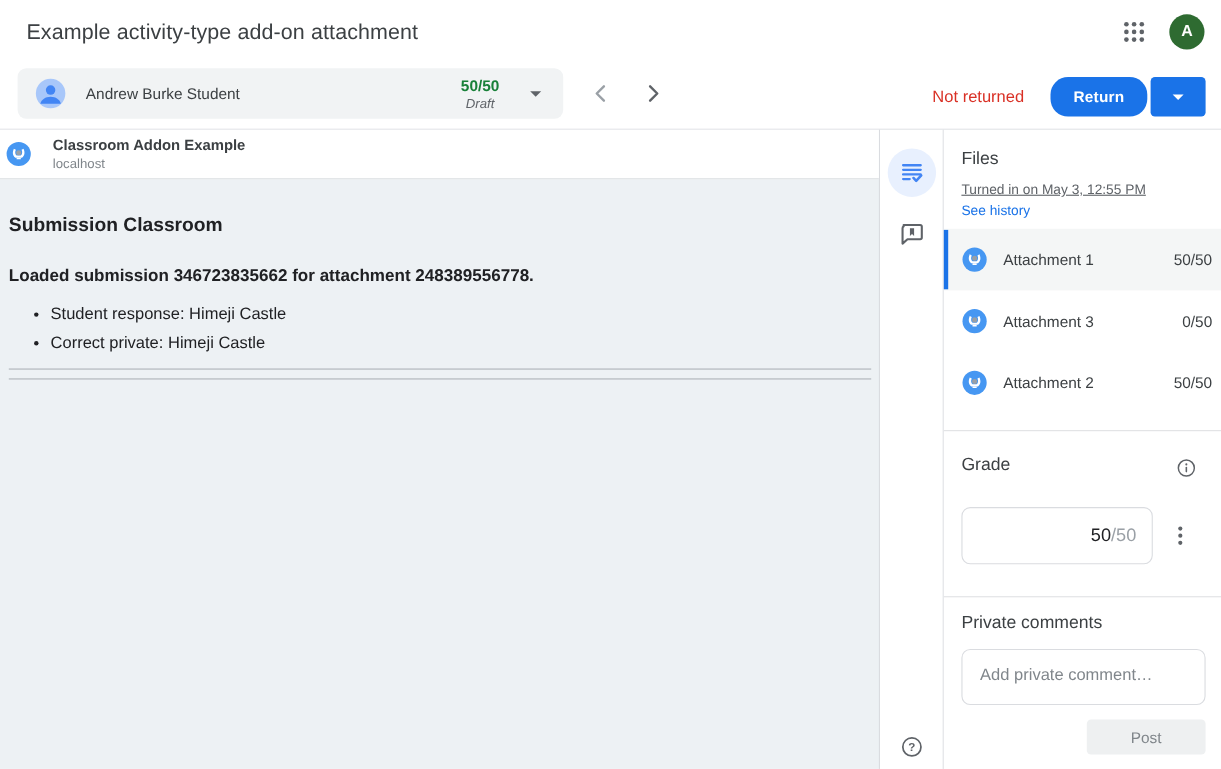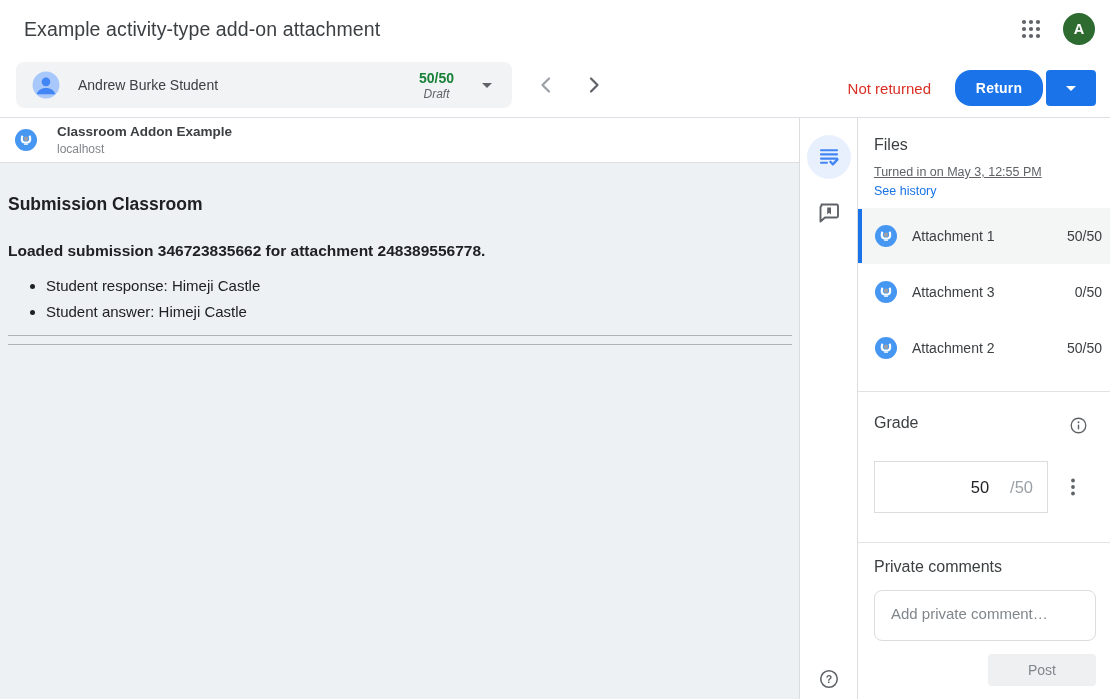--- a/index.html
+++ b/index.html
@@ -33,21 +33,21 @@
   .return-status { position:absolute; right:179px; top:0; height:60px; display:flex; align-items:center;
     font-size:15px; color:#d93025; }
   .btn-return { position:absolute; left:955px; top:12px; width:88px; height:36px; background:#1a73e8; color:#fff;
     border:none; border-radius:16px; font-family:inherit; font-size:14px; font-weight:700; letter-spacing:.2px; cursor:pointer; }
   .btn-return-drop { position:absolute; left:1046px; top:12px; width:50px; height:36px; background:#1a73e8;
     border:none; border-radius:4px; cursor:pointer; display:flex; align-items:center; justify-content:center; }
   .white-caret { width:0; height:0; border-left:5px solid transparent; border-right:5px solid transparent; border-top:5.5px solid #fff; }
   
   .main { position:absolute; left:0; top:118px; width:1110px; height:581px; display:flex; }
   .content-col { width:800px; flex:0 0 800px; background:#edf1f4; border-right:1px solid #dadce0; }
-  .addon-head { height:45px; background:#fff; border-bottom:1px solid #dde0e3; display:flex; align-items:center; padding-left:14px; }
+  .addon-head { height:45px; background:#fff; border-bottom:1px solid #dde0e3; display:flex; align-items:center; padding-left:5px; }
   .addon-icon { width:24px; height:24px; flex:0 0 24px; }
   .addon-meta { margin-left:19px; line-height:1; }
   .addon-name { font-size:13.5px; font-weight:700; color:#3c4043; }
   .addon-host { font-size:12px; color:#80868b; margin-top:4px; }
   .doc { padding:0 7px 0 8px; }
   .doc-heading { font-size:17.5px; font-weight:700; color:#202124; margin-top:31px; }
   .doc-lead { font-size:15.5px; font-weight:700; color:#202124; margin-top:27px; }
   .doc-bullets { margin-top:17px; padding-left:38px; }
   .doc-bullets li { font-size:15px; color:#202124; margin-bottom:9px; }
   .doc hr { border:none; border-top:1px solid #adb2b7; margin:0; }
@@ -72,22 +72,22 @@
   .sel-bar { position:absolute; left:0; top:1px; bottom:1px; width:4px; background:#1a73e8; }
   .file-icon { width:24px; height:24px; flex:0 0 24px; }
   .file-label { margin-left:14px; font-size:14px; color:#3c4043; flex:1; }
   .file-score { font-size:14px; color:#3c4043; }
   .h-divider { position:absolute; left:0; right:0; height:1px; background:#e0e2e4; }
   .div-grade { top:273px; }
   .div-comments { top:424px; }
   .grade-title { position:absolute; left:16px; top:296px; }
   .info-btn { position:absolute; right:22px; top:298px; width:19px; height:19px; cursor:pointer; }
   .grade-box { position:absolute; left:16px; top:343px; width:174px; height:52px; border:1px solid #dadce0;
-    border-radius:0; background:#fff; display:flex; align-items:center; justify-content:flex-end;
-    padding-right:14px; font-size:16.5px; cursor:text;gap:21px; }
+    border-radius:8px; background:#fff; display:flex; align-items:center; justify-content:flex-end;
+    padding-right:14px; font-size:16.5px; cursor:text; }
   .grade-val { color:#202124; }
   .grade-outof { color:#9aa0a6; }
   .grade-more { position:absolute; left:1063px; top:357px; width:24px; height:24px; cursor:pointer; }
   .panel .grade-more { left:203px; }
   .comments-title { position:absolute; left:16px; top:440px; }
   .comment-input { position:absolute; left:16px; right:14px; top:472px; height:51px; border:1px solid #dadce0;
     border-radius:8px; font-family:inherit; font-size:15px; color:#202124; padding:14px 16px; resize:none; outline:none; background:#fff; }
   .comment-input::placeholder { color:#80868b; }
   .post-btn { position:absolute; right:14px; top:536px; height:32px; padding:0 40px; background:#eef0f1;
     border:none; border-radius:4px; color:#80868b; font-family:inherit; font-size:14px; font-weight:500; cursor:default; }
@@ -173,21 +173,21 @@
         <span class="addon-meta">
           <div class="addon-name">Classroom Addon Example</div>
           <div class="addon-host">localhost</div>
         </span>
       </div>
       <div class="doc">
         <div class="doc-heading">Submission Classroom</div>
         <div class="doc-lead">Loaded submission 346723835662 for attachment 248389556778.</div>
         <ul class="doc-bullets">
           <li>Student response: Himeji Castle</li>
-          <li>Student answer: Himeji Castle</li>
+          <li>Correct private: Himeji Castle</li>
         </ul>
         <hr class="first">
         <hr class="second">
       </div>
     </div>
 
     <div class="rail">
       <div class="rail-btn rail-grading">
         <svg viewBox="0 0 24 24" width="24" height="24">
           <g stroke="#4285f4" stroke-width="2.1" stroke-linecap="round" fill="none">

